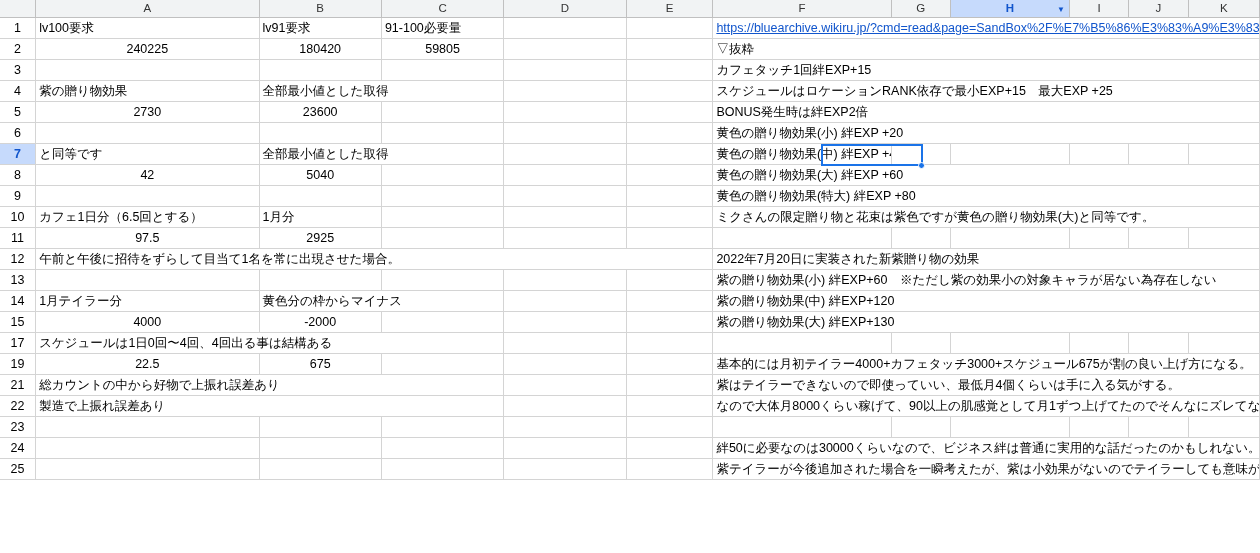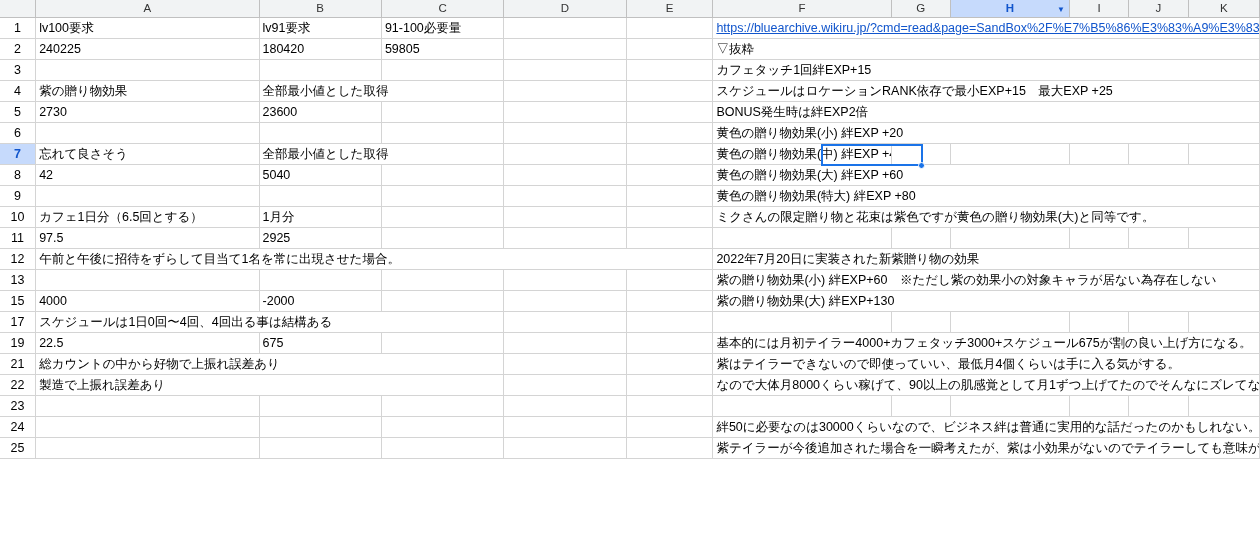--- a/index.html
+++ b/index.html
@@ -76,21 +76,21 @@
     background: #c6dafc;
     color: #1155cc;
     font-weight: bold;
   }
   .corner {
     width: 30px;
     background: #f1f3f4;
     border-right: 1px solid #c0c0c0;
     border-bottom: 1px solid #c0c0c0;
   }
-  .num { text-align: left; }
+  .num { text-align: center; }
   .link {
     color: #1155cc;
     text-decoration: underline;
   }
   
   .active-cell {
     position: absolute;
     border: 2px solid #1a73e8;
     background: transparent;
     pointer-events: none;
@@ -210,21 +210,21 @@
         <td></td>
         <td></td>
         <td></td>
         <td class="ovf" colspan="6">
             <span>黄色の贈り物効果(小) 絆EXP +20</span>
           </td>
       </tr>
 
       <tr>
         <td class="rowhead sel"><span>7</span></td>
-        <td><span>忘れて良さそう</span></td>
+        <td><span>と同等です</span></td>
         <td class="ovf" colspan="2">
             <span>全部最小値とした取得</span>
           </td>
         <td></td>
         <td></td>
         <td><span>黄色の贈り物効果(中) 絆EXP +40</span></td>
         <td></td>
         <td></td>
         <td></td>
         <td></td>
@@ -297,20 +297,32 @@
         <td></td>
         <td></td>
         <td></td>
         <td></td>
         <td></td>
         <td class="ovf" colspan="6">
             <span>紫の贈り物効果(小) 絆EXP+60　※ただし紫の効果小の対象キャラが居ない為存在しない</span>
           </td>
       </tr>
 
+      <tr>
+        <td class="rowhead"><span>14</span></td>
+        <td><span>1月テイラー分</span></td>
+        <td class="ovf" colspan="2">
+            <span>黄色分の枠からマイナス</span>
+          </td>
+        <td></td>
+        <td></td>
+        <td class="ovf" colspan="6">
+            <span>紫の贈り物効果(中) 絆EXP+120</span>
+          </td>
+      </tr>
 
       <tr>
         <td class="rowhead"><span>15</span></td>
         <td class="num"><span>4000</span></td>
         <td class="num"><span>-2000</span></td>
         <td></td>
         <td></td>
         <td></td>
         <td class="ovf" colspan="6">
             <span>紫の贈り物効果(大) 絆EXP+130</span>

